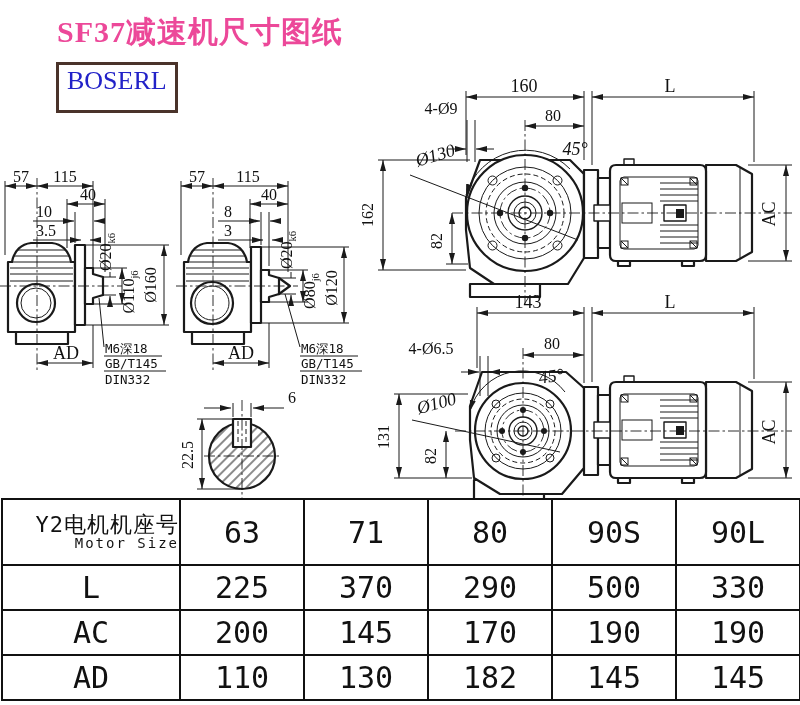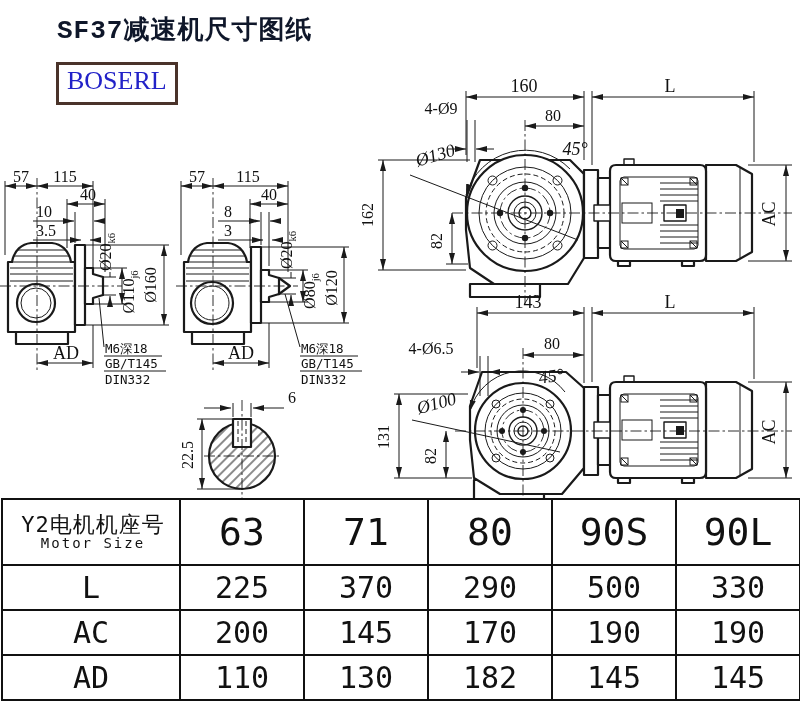--- a/index.html
+++ b/index.html
@@ -1,21 +1,21 @@
 <!DOCTYPE html>
 <html><head>
 <meta charset="utf-8">
 <style>
   *{margin:0;padding:0;box-sizing:border-box}
   html,body{width:800px;height:705px;background:#fff;overflow:hidden;position:relative;
     font-family:"Liberation Sans",sans-serif;color:#111}
   .abs{position:absolute}
-  #title{left:57px;top:12px;font-family:Liberation Mono, monospace;font-weight:bold;
-    font-size:26px;letter-spacing:1px;color:#0f172a;white-space:nowrap}
-  #logo{left:56px;top:62px;border:3px solid #4a332a;padding:1px 8px 6px 8px;
+  #title{left:57px;top:12px;font-family:Liberation Serif, serif;font-weight:bold;
+    font-size:30px;letter-spacing:1px;color:#ec4899;white-space:nowrap}
+  #logo{left:56px;top:62px;border:3px solid #4a332a;padding:1px 8px 14px 8px;
     font-family:"Liberation Serif",serif;font-size:26px;line-height:1.15;color:#2222c8;background:#fff}
   #drawing{left:0;top:0}
   svg .th{fill:none;stroke:#1a1a1a;stroke-width:2.2;stroke-linejoin:round;stroke-linecap:round}
   svg .thf{fill:#fff;stroke:#1a1a1a;stroke-width:2.2;stroke-linejoin:round}
   svg .mdf{fill:#fff;stroke:#1a1a1a;stroke-width:1.4;stroke-linejoin:round}
   svg .tn{fill:none;stroke:#1a1a1a;stroke-width:1}
   svg .md{fill:none;stroke:#1a1a1a;stroke-width:1.4}
   svg .cl{fill:none;stroke:#1a1a1a;stroke-width:.9;stroke-dasharray:11 3 2.5 3}
   svg .dsh{fill:none;stroke:#1a1a1a;stroke-width:1;stroke-dasharray:5 3}
   svg text{fill:#111;font-family:"Liberation Serif",serif;font-size:16px}
@@ -23,24 +23,24 @@
   svg text.it{font-style:italic}
   svg text.mono{font-family:"DejaVu Sans Mono",monospace;font-size:12.5px}
   svg tspan.sub{font-size:10.5px}
   #tablewrap{left:1px;top:498px;width:798px}
   table{border-collapse:collapse;table-layout:fixed;width:798px;
     font-family:"DejaVu Sans Mono",monospace;text-align:center;color:#111}
   td,th{border:2.5px solid #111;font-weight:normal;overflow:hidden}
   col.c0{width:178px} col.cn{width:124px}
   tr.hd td{height:66px}
   tr.row td{height:45px;font-size:30px}
-  .hcell{text-align:center;padding-left:4px;line-height:1.05}
+  .hcell{text-align:right;padding-left:4px;line-height:1.05}
   .hcn{font-size:22px;letter-spacing:1px;white-space:nowrap}
   .hen{font-size:14px;letter-spacing:2px;white-space:nowrap}
-  .szc{font-size:38px}
+  .szc{font-size:30px}
   .rowlab{font-size:27px}
 </style>
 </head>
 <body>
 
 <div id="title" class="abs">SF37减速机尺寸图纸</div>
 <div id="logo" class="abs">BOSERL</div>
 
 <svg id="drawing" class="abs" width="800" height="500" viewBox="0 0 800 500">
   <defs>

